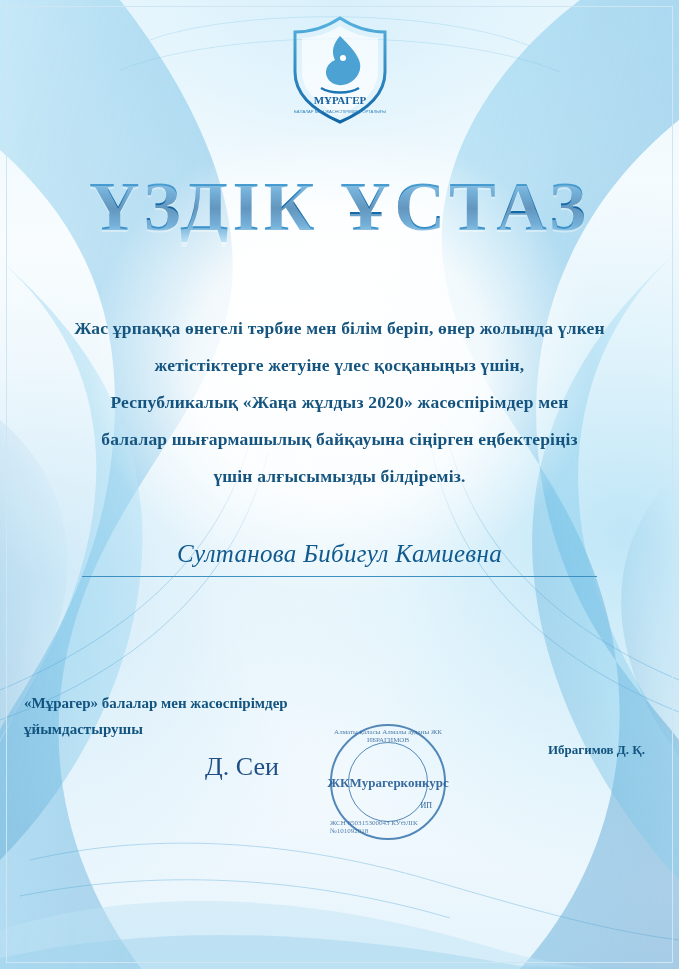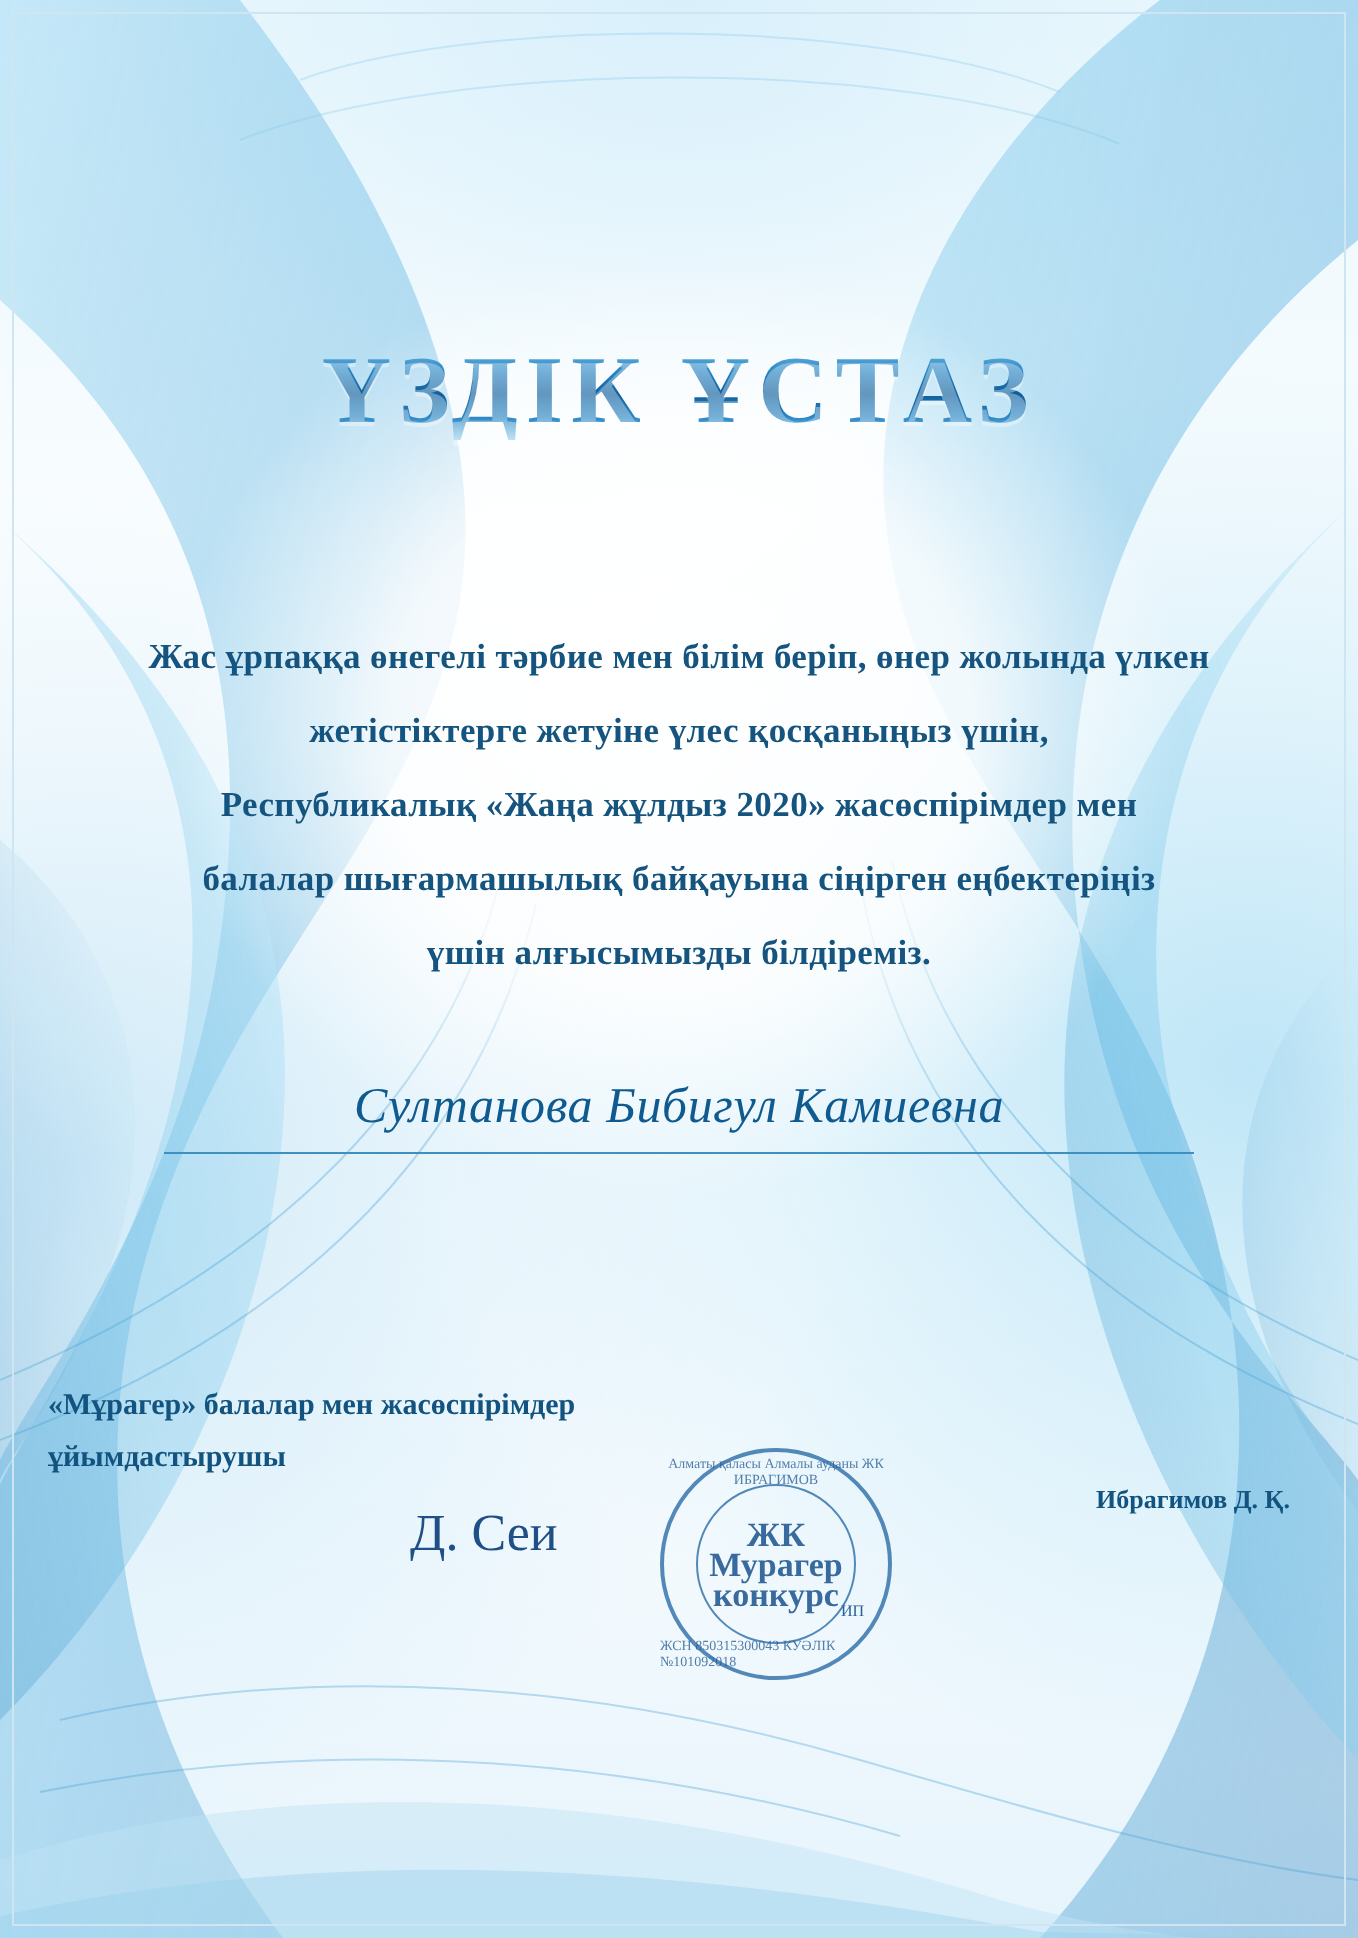--- a/index.html
+++ b/index.html
@@ -61,21 +61,21 @@
 
   
   .title {
     position: absolute;
     top: 172px;
     left: 0;
     right: 0;
     text-align: center;
     font-family: "Liberation Serif", serif;
     font-weight: bold;
-    font-size: 48px;
+    font-size: 70px;
     letter-spacing: 4px;
     line-height: 1;
     color: #1a72b8;
     background: linear-gradient(180deg, #7fc4e8 0%, #2a86c4 28%, #0f5f9c 52%, #2a86c4 76%, #9ad3ef 100%);
     -webkit-background-clip: text;
     background-clip: text;
     -webkit-text-fill-color: transparent;
     text-shadow: 0 2px 0 rgba(255,255,255,.35);
   }
 
@@ -167,27 +167,27 @@
     border-radius: 50%;
     border: 2px solid #2f6fa8;
     opacity: .82;
   }
   .stamp .ring-outer { inset: 0; }
   .stamp .ring-inner { inset: 18px; border-width: 1px; }
   .stamp-center {
     position: absolute;
     inset: 26px;
     display: flex;
-    flex-direction: column;
+    flex-direction: row;
     align-items: center;
     justify-content: center;
     color: #2a5f96;
     font-family: "Liberation Serif", serif;
     font-weight: bold;
-    font-size: 17px;
+    font-size: 13px;
     line-height: 15px;
     text-align: center;
     opacity: .92;
   }
   .stamp-top {
     position: absolute;
     top: 4px;
     left: 0;
     right: 0;
     text-align: center;
@@ -274,20 +274,39 @@
 
     <g stroke="#7cc3e6" fill="none" opacity=".3">
       <path d="M150,40 C230,10 430,6 530,46" stroke-width="1"></path>
       <path d="M120,70 C220,30 450,26 560,72" stroke-width="1"></path>
     </g>
   </svg>
 
   <div class="bg-fade-center"></div>
   <div class="border-frame"></div>
 
+  <div class="logo">
+    <svg viewBox="0 0 118 112" width="118" height="112">
+      <defs>
+        <linearGradient id="lg" x1="0" y1="0" x2="0" y2="1">
+          <stop offset="0%" stop-color="#56b2e0"></stop>
+          <stop offset="100%" stop-color="#1166a6"></stop>
+        </linearGradient>
+      </defs>
+
+      <path d="M59,4 C44,14 28,18 14,18 L14,58 C14,82 36,98 59,108 C82,98 104,82 104,58 L104,18 C90,18 74,14 59,4 Z" fill="none" stroke="url(#lg)" stroke-width="3"></path>
+      <path d="M59,12 C46,20 32,24 21,24 L21,58 C21,78 40,92 59,101 C78,92 97,78 97,58 L97,24 C86,24 72,20 59,12 Z" fill="#ffffff" opacity=".65"></path>
+
+      <path d="M59,22 C52,30 50,38 54,46 C47,49 43,56 46,63 C49,70 58,73 66,70 C76,66 82,56 78,46 C75,38 67,30 59,22 Z" fill="#2f92cc" opacity=".85"></path>
+      <circle cx="62" cy="44" r="3" fill="#ffffff"></circle>
+      <path d="M40,74 C50,80 68,80 78,74" stroke="#1b76b6" stroke-width="2.5" fill="none"></path>
+      <text x="59" y="90" text-anchor="middle" font-family="Liberation Serif, serif" font-size="11" font-weight="bold" fill="#15609e">МҰРАГЕР</text>
+      <text x="59" y="99" text-anchor="middle" font-family="Liberation Sans, sans-serif" font-size="4.2" fill="#2d80bb">БАЛАЛАР МЕН ЖАСӨСПІРІМДЕР ОРТАЛЫҒЫ</text>
+    </svg>
+  </div>
 
   <div class="title">ҮЗДІК ҰСТАЗ</div>
 
   <div class="body-text">
     <span class="line">Жас ұрпаққа өнегелі тәрбие мен білім беріп, өнер жолында үлкен</span>
     <span class="line">жетістіктерге жетуіне үлес қосқаныңыз үшін,</span>
     <span class="line">Республикалық «Жаңа жұлдыз 2020»   жасөспірімдер мен</span>
     <span class="line">балалар шығармашылық байқауына сіңірген еңбектеріңіз</span>
     <span class="line">үшін алғысымызды білдіреміз.</span>
   </div>

